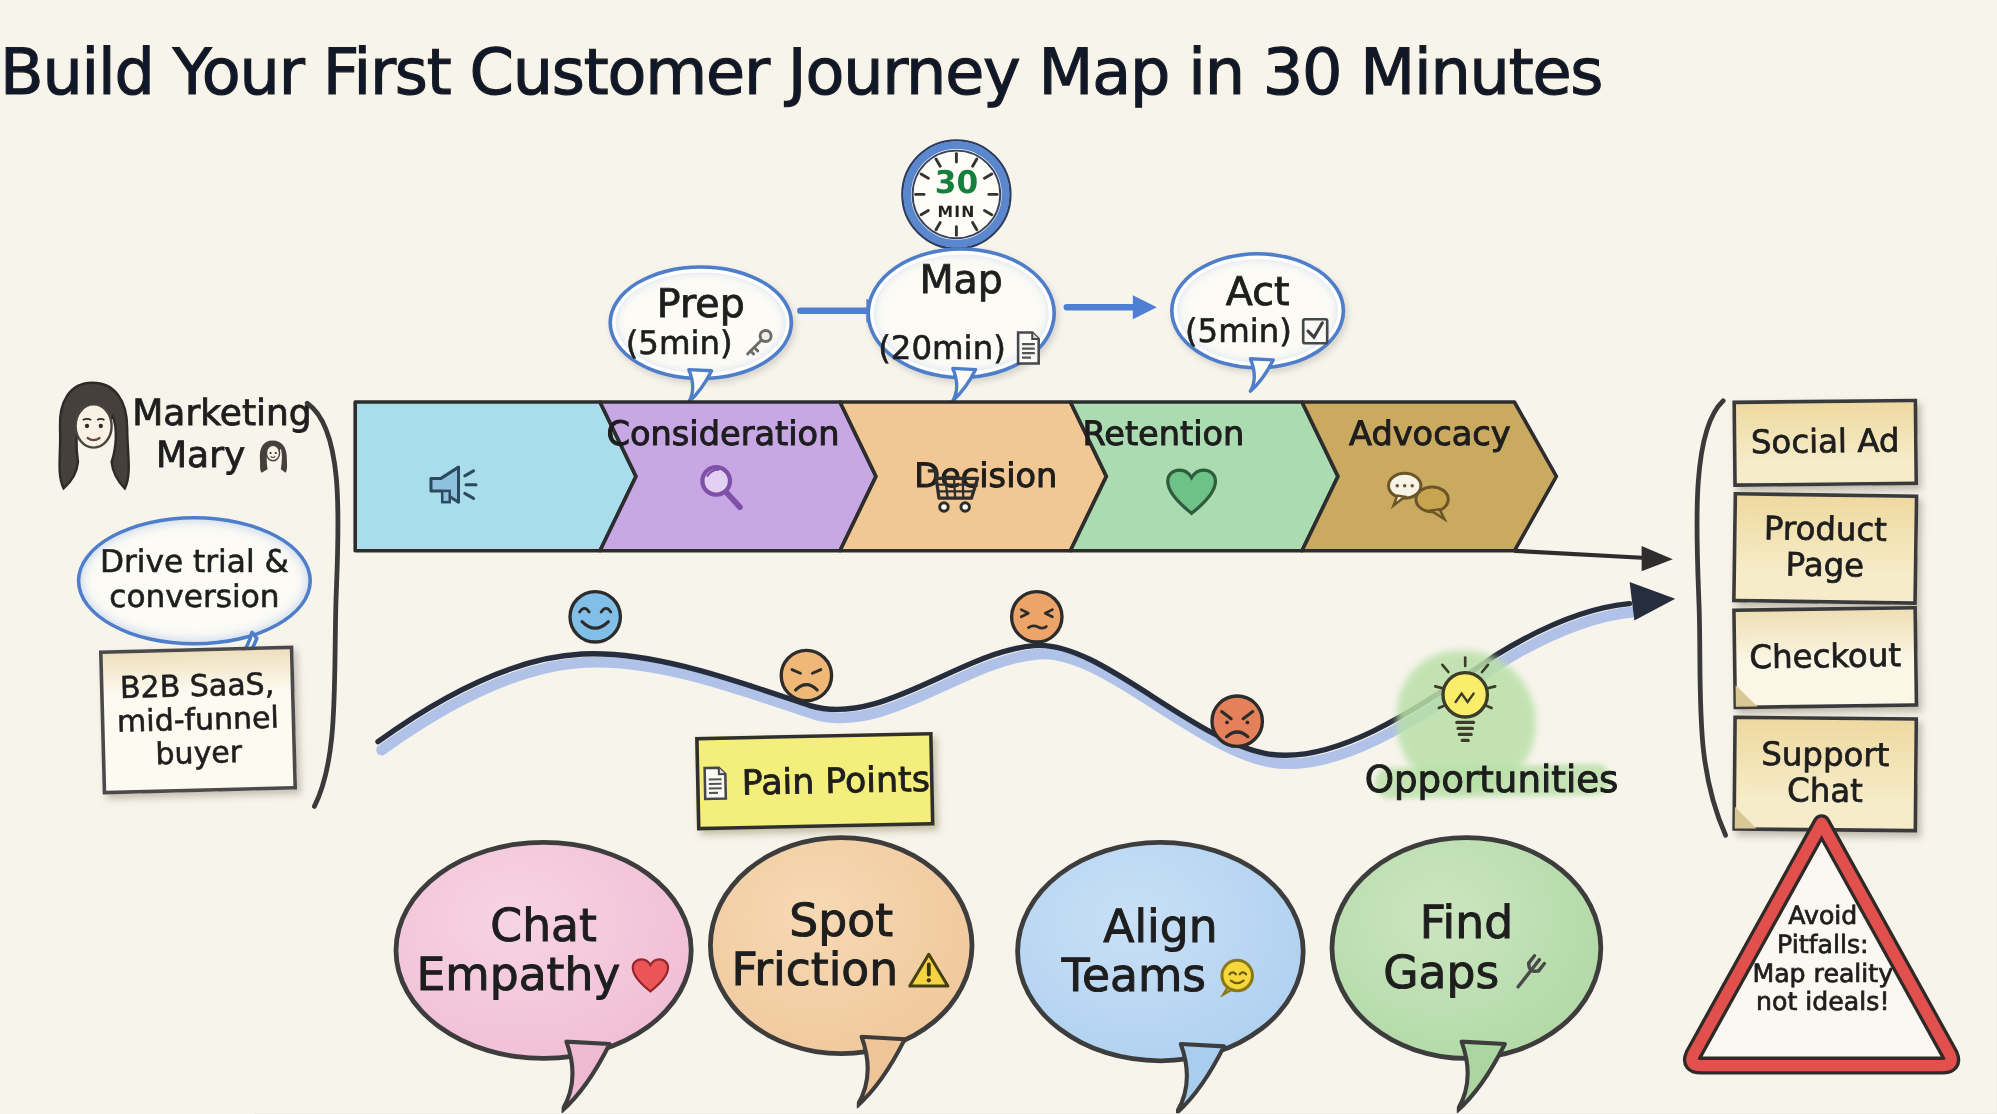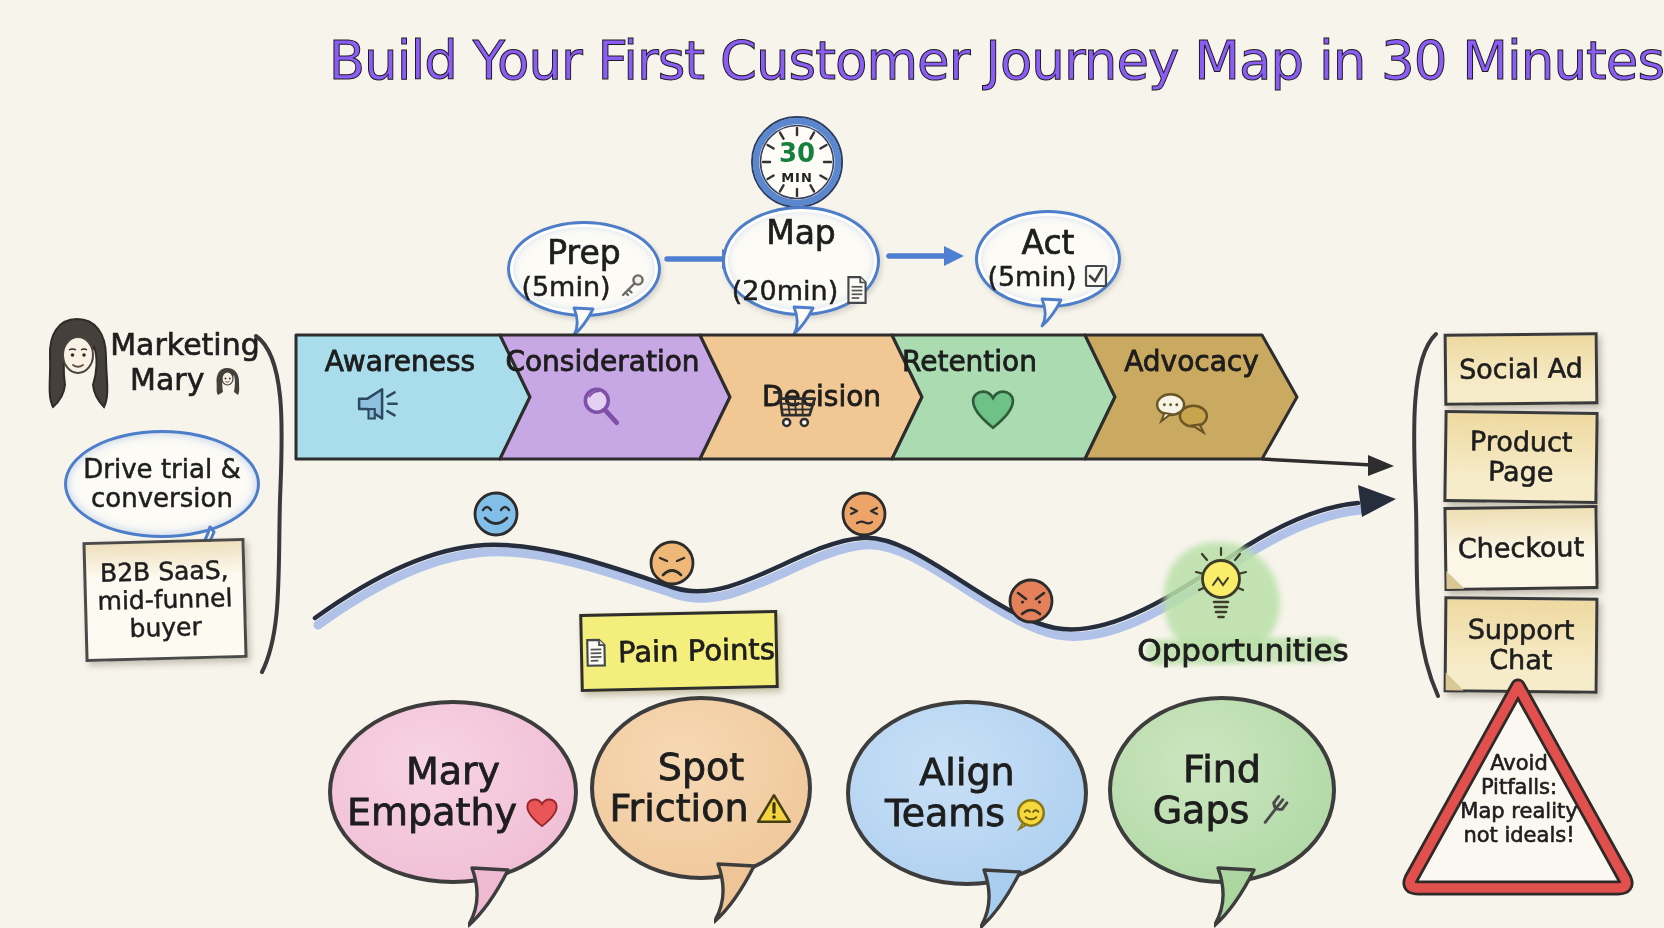--- a/index.html
+++ b/index.html
@@ -1,22 +1,22 @@
 <!DOCTYPE html>
 <html><head>
 <meta charset="utf-8">
 <style>
   html,body{margin:0;padding:0;background:#e8e6e0;}
   .canvas{position:relative;width:1664px;height:928px;background:#f7f4ec;overflow:hidden;
           font-family:"DejaVu Sans",sans-serif;color:#1e1e1e;}
   .abs{position:absolute;}
 
   
-  .title{left:0;right:0;top:30px;text-align:right;font-size:53px;letter-spacing:-1px;
-         color:#8b5cf6;-webkit-text-stroke:1px #1c1c1c;}
+  .title{left:0;right:0;top:30px;text-align:left;font-size:53px;letter-spacing:-1px;
+         color:#0f172a;-webkit-text-stroke:1px #1c1c1c;}
 
   
   .clock{left:749px;top:114px;width:96px;height:96px;}
   .clock-num{left:749px;top:138px;width:96px;text-align:center;font-size:26px;font-weight:bold;color:#15803d;}
   .clock-unit{left:749px;top:170px;width:96px;text-align:center;font-size:13px;font-weight:bold;letter-spacing:1px;color:#222;}
 
   
   .phase{border:3.5px solid #4e7ec9;border-radius:50%;background:#fcfbf6;
          box-shadow:inset 0 0 0 3px #fff, inset 0 0 10px rgba(120,160,220,.55), 2px 3px 5px rgba(150,150,140,.35);
          display:flex;flex-direction:column;align-items:center;justify-content:center;}
@@ -238,21 +238,20 @@
   <svg class="abs band" viewBox="0 0 1120 150">
     <path d="M2,2 H206 L236,64 L206,126 H2 Z" fill="#a9ddec" stroke="#2d2d2d" stroke-width="3" stroke-linejoin="round"></path>
     <path d="M206,2 H406 L436,64 L406,126 H206 L236,64 Z" fill="#c8a7e5" stroke="#2d2d2d" stroke-width="3" stroke-linejoin="round"></path>
     <path d="M406,2 H598 L628,64 L598,126 H406 L436,64 Z" fill="#f1c794" stroke="#2d2d2d" stroke-width="3" stroke-linejoin="round"></path>
     <path d="M598,2 H791 L821,64 L791,126 H598 L628,64 Z" fill="#abdbb1" stroke="#2d2d2d" stroke-width="3" stroke-linejoin="round"></path>
     <path d="M791,2 H968 L1003,64 L968,126 H791 L821,64 Z" fill="#caa961" stroke="#2d2d2d" stroke-width="3" stroke-linejoin="round"></path>
     <line x1="968" y1="126" x2="1078" y2="132" stroke="#2d2d2d" stroke-width="3.5"></line>
     <polygon points="1074,122 1100,133 1074,143" fill="#2d2d2d"></polygon>
   </svg>
 
-  <div class="abs stage-label sl0">Awareness</div>
   <div class="abs stage-label sl1">Consideration</div>
   <div class="abs stage-label sl2">Decision</div>
   <div class="abs stage-label sl3">Retention</div>
   <div class="abs stage-label sl4">Advocacy</div>
 
   <svg class="abs stage-icon si0" width="48" height="42" viewBox="0 0 46 40">
     <path d="M25,3 L11,12 H3 V22 H11 L25,31 Z" fill="#8fc0dd" stroke="#2c4a5e" stroke-width="2.4" stroke-linejoin="round"></path>
     <rect x="12" y="22" width="6" height="9" fill="#8fc0dd" stroke="#2c4a5e" stroke-width="2"></rect>
     <g stroke="#2c4a5e" stroke-width="2.4" stroke-linecap="round">
       <line x1="30" y1="10" x2="37" y2="6"></line>
@@ -363,21 +362,21 @@
     <span>Product Page</span>
     </div>
   <div class="abs tnote tn2 fold">
     <span>Checkout</span>
     </div>
   <div class="abs tnote tn3 fold">
     <span>Support Chat</span>
     </div>
 
   <div class="abs benefit bf0">
-    <div class="l1">Mary</div>
+    <div class="l1">Chat</div>
     <div class="row2">
       <span class="l2">Empathy</span>
       <svg width="34" height="32" viewBox="0 0 44 40">
         <path d="M22,37 C8,26 3,18 3,11.5 C3,5.5 8,2.5 12.5,2.5 C16.5,2.5 20,5 22,8.5 C24,5 27.5,2.5 31.5,2.5 C36,2.5 41,5.5 41,11.5 C41,18 36,26 22,37 Z" fill="#ea5558" stroke="#97262c" stroke-width="2.4"></path>
       </svg>
     </div>
   </div>
   <svg class="abs btail bt0" viewBox="0 0 46 62">
     <path d="M4,2 C12,24 10,44 0,60 C16,46 30,24 40,4 Z" fill="#efb9d2" stroke="#3d3d3d" stroke-width="3.4" stroke-linejoin="round"></path>
   </svg>

